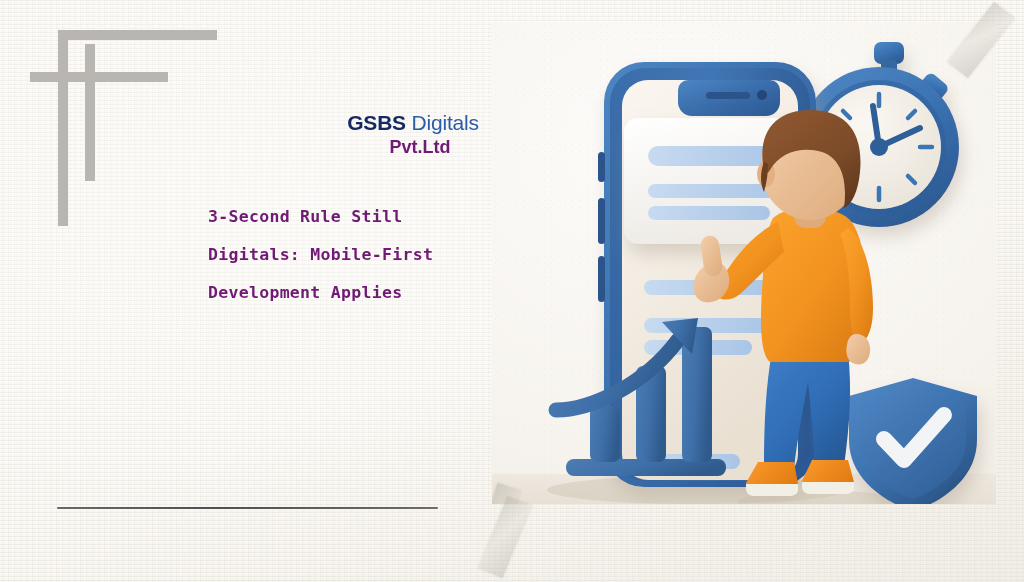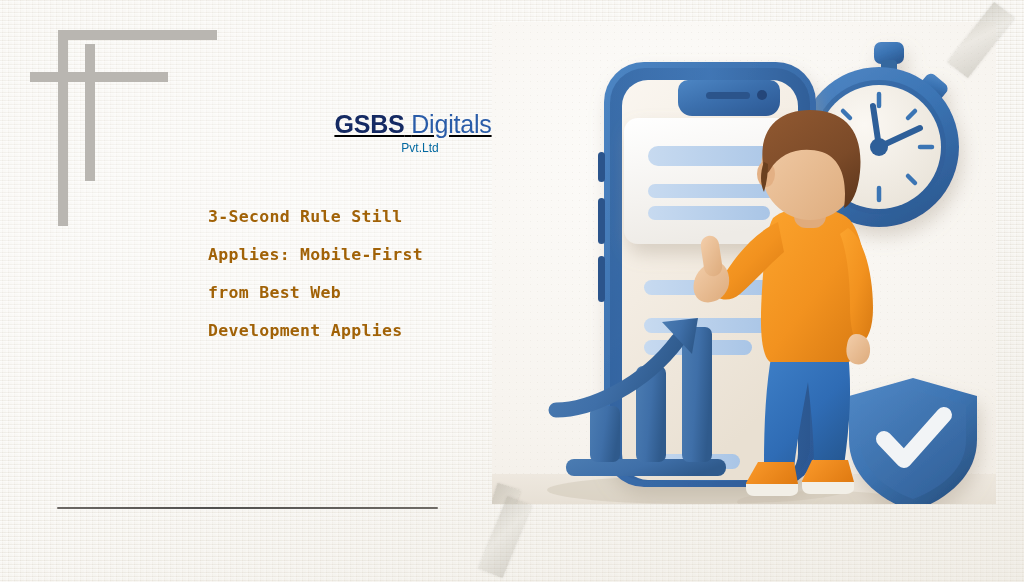--- a/index.html
+++ b/index.html
@@ -59,54 +59,53 @@
   .logo-block {
     position: absolute;
     left: 328px;
     top: 112px;
     width: 170px;
     text-align: center;
     line-height: 1;
   }
   .logo-main {
     font-family: "Liberation Sans", sans-serif;
-    font-size: 25px;
+    font-size: 21px;
     letter-spacing: -0.2px;
     white-space: nowrap;
-    text-decoration: underline;
   }
   .logo-gsbs {
     color: #152a63;
     font-weight: 700;
   }
   .logo-digitals {
     color: #2a5ca8;
     font-weight: 400;
   }
   .logo-sub {
     margin-top: 5px;
-    font-size: 12px;
-    color: #0369a1;
-    font-weight: 400;
+    font-size: 18px;
+    color: #701a75;
+    font-weight: 700;
     letter-spacing: 0px;
     text-align: center;
     padding-left: 14px;
   }
 
   
   .headline {
     position: absolute;
     left: 208px;
     top: 198px;
     width: 296px;
     font-family: "DejaVu Sans Mono", "Liberation Mono", monospace;
     font-size: 16.5px;
     font-weight: 700;
     line-height: 38px;
-    color: #a16207;
+    color: #701a75;
     letter-spacing: 0.3px;
   }
   .headline div { white-space: nowrap; }
 
   
   .bottom-rule {
     position: absolute;
     left: 57px;
     top: 507px;
     width: 381px;
@@ -172,22 +171,21 @@
 
   <div class="logo-block">
     <div class="logo-main">
       <span class="logo-gsbs">GSBS</span><span>&nbsp;</span><span class="logo-digitals">Digitals</span>
     </div>
     <div class="logo-sub">Pvt.Ltd</div>
   </div>
 
   <div class="headline">
     <div>3-Second Rule Still</div>
-    <div>Applies: Mobile-First</div>
-    <div>from Best Web</div>
+    <div>Digitals: Mobile-First</div>
     <div>Development Applies</div>
   </div>
 
   <div class="bottom-rule"></div>
 
   <div class="image-panel">
     <div class="panel-dots"></div>
     <div class="panel-floor"></div>
 
     <svg class="scene" width="504" height="482" viewBox="0 0 504 482" xmlns="http://www.w3.org/2000/svg">

